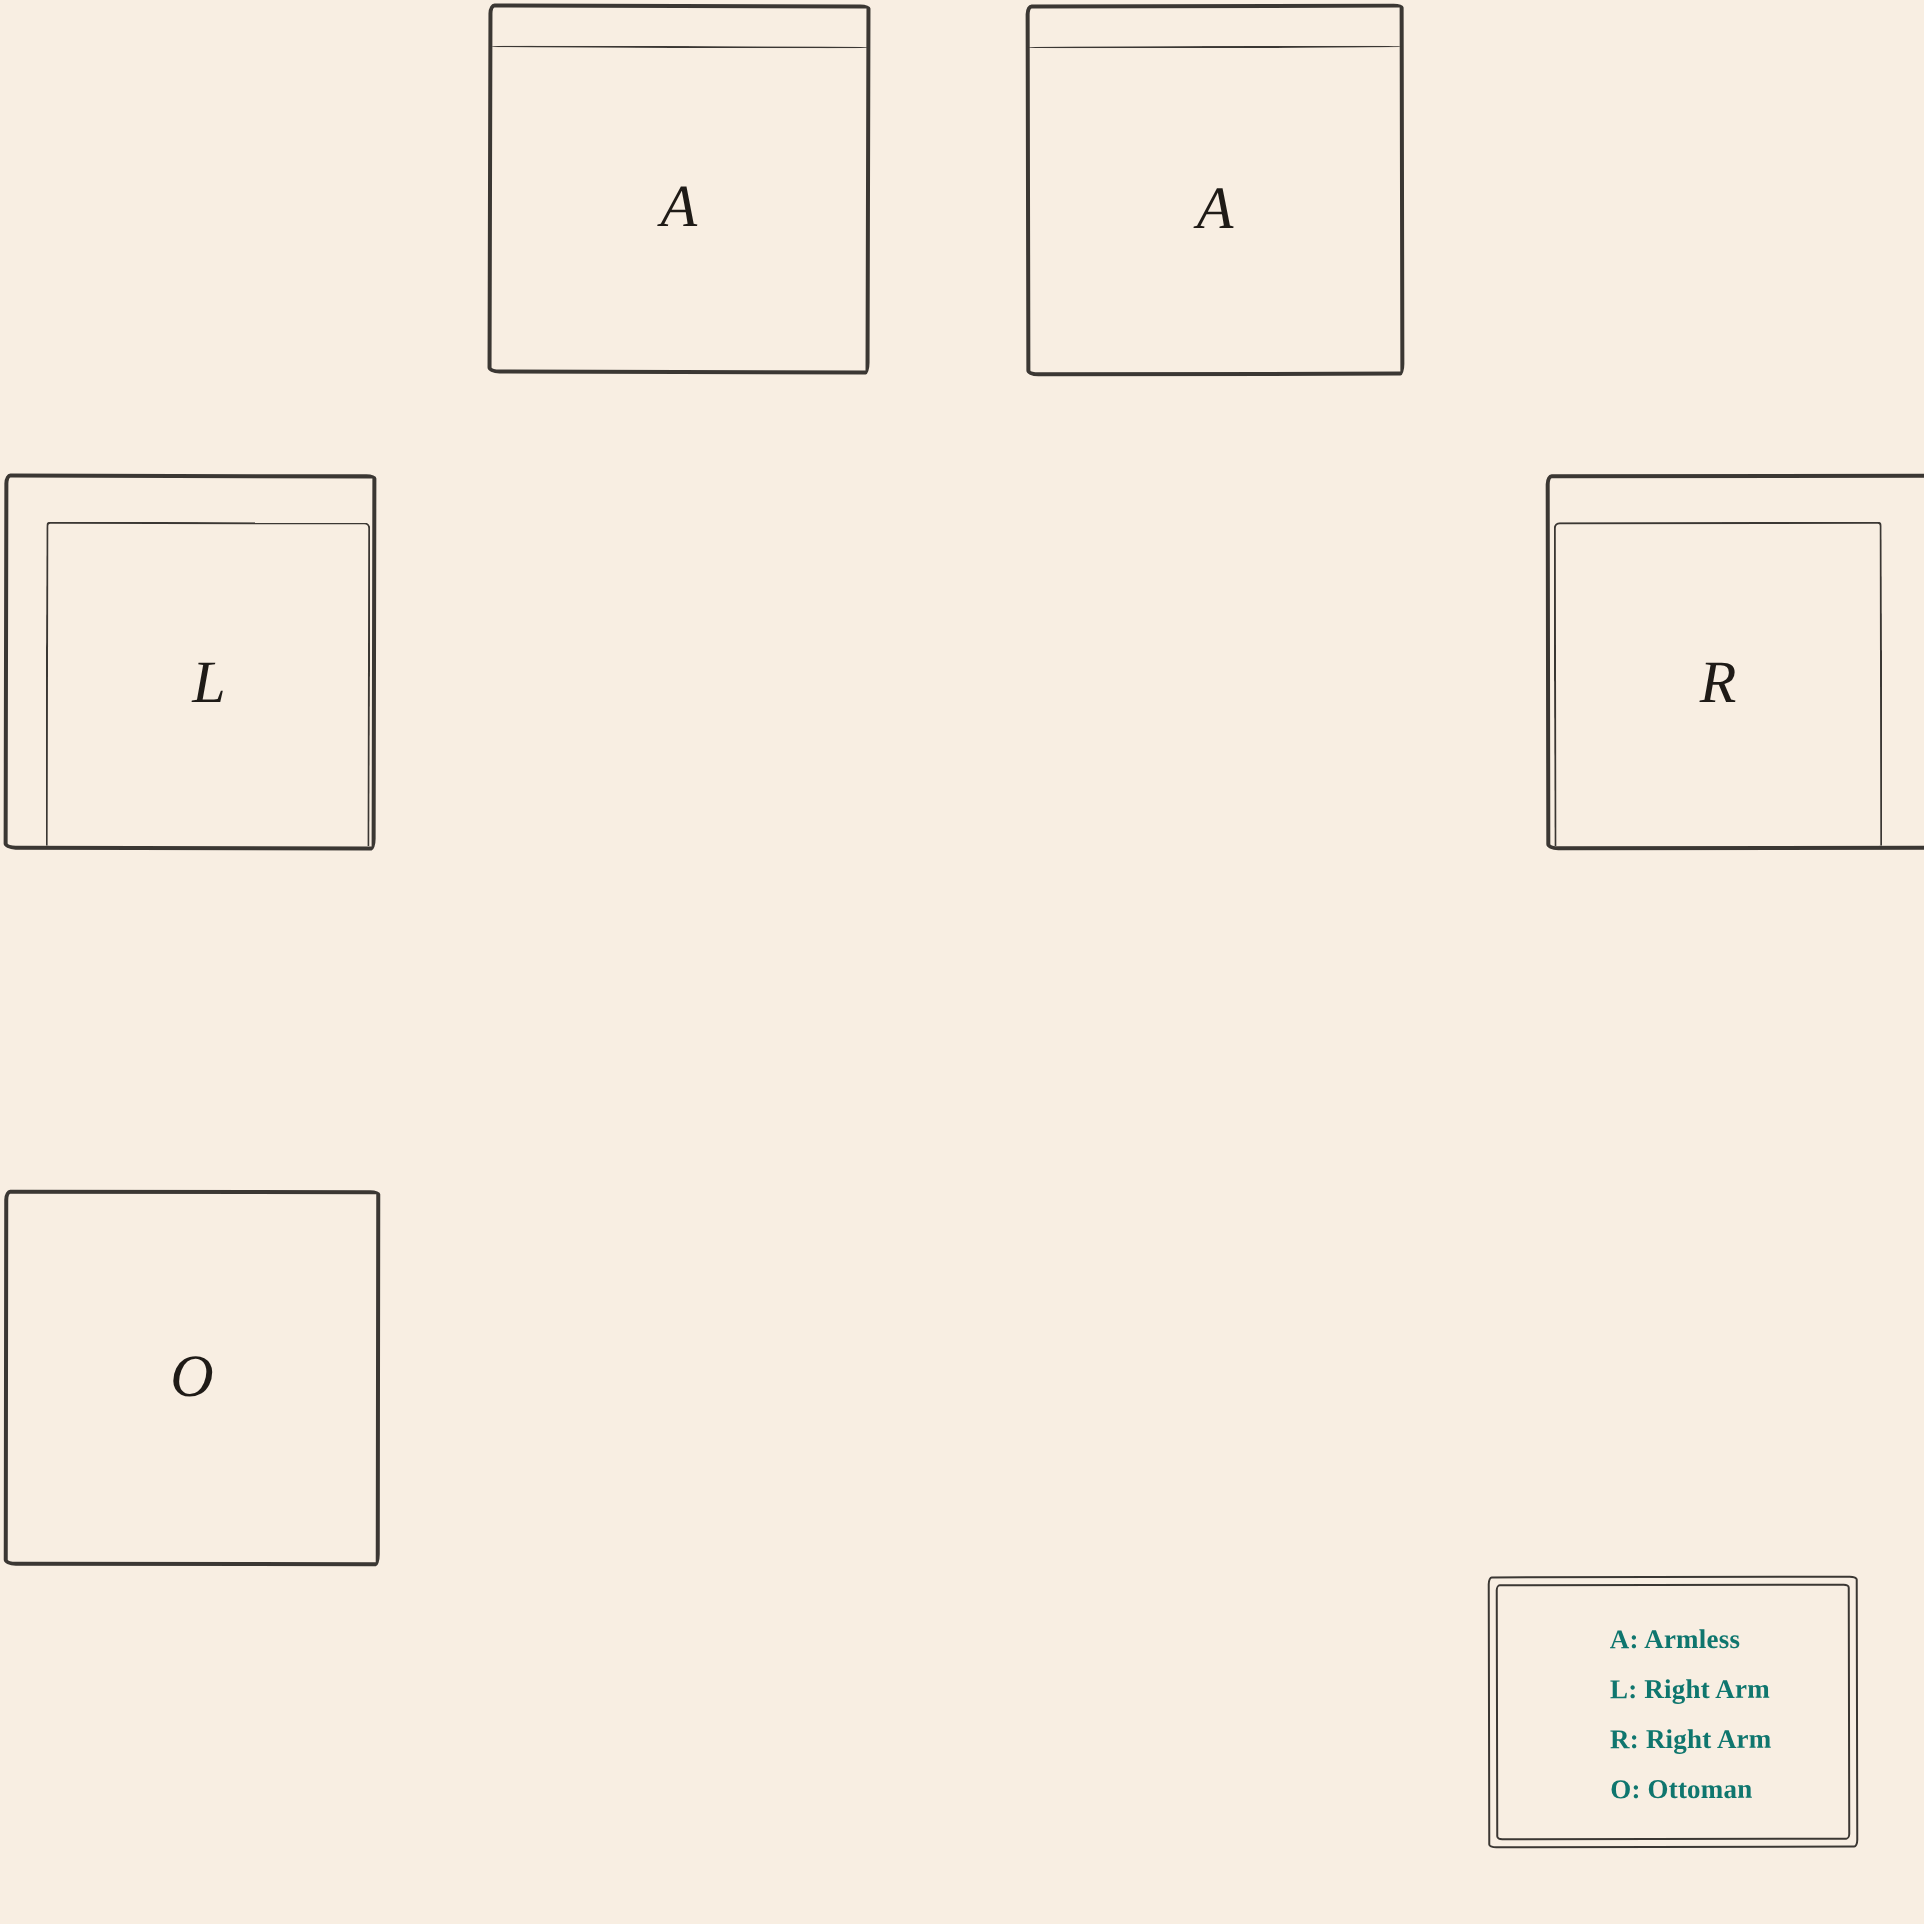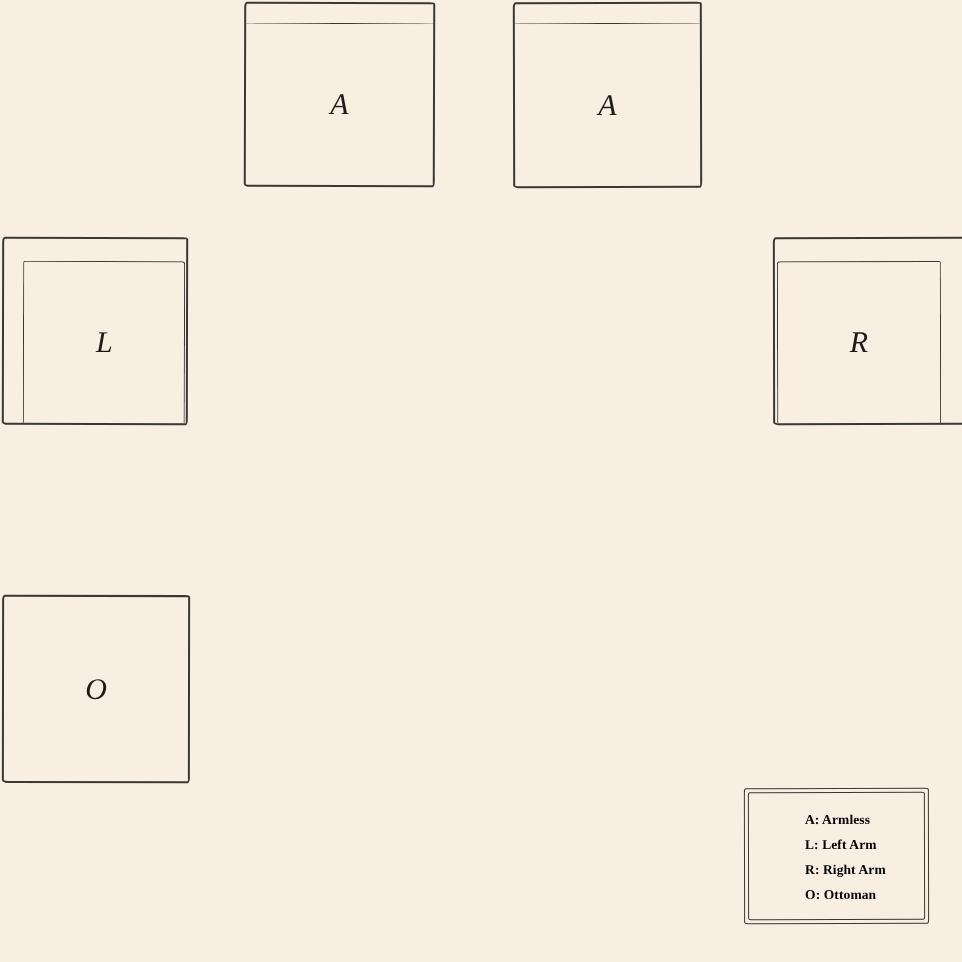--- a/index.html
+++ b/index.html
@@ -70,21 +70,21 @@
   .legend-inner{
     position:absolute;top:3px;left:3px;right:3px;bottom:3px;
     border:1px solid var(--line);
     border-radius:2px 3px 2px 3px / 3px 2px 3px 2px;
     padding:14px 10px 12px 56px;
   }
   .legend-item{
     font-weight:700;
     font-size:13.5px;
     line-height:25px;
-    color:#000000;
+    color:#0f766e;
     letter-spacing:.1px;
     white-space:nowrap;
   }
 </style>
 </head>
 <body>
 
 <div id="stage">
 
   <div class="piece armless rot1" style="left: 244px; top: 2px; width: 191px; height: 185px;">
@@ -107,19 +107,19 @@
     <div class="label">R</div>
   </div>
 
   <div class="piece ottoman rot5" style="left: 2px; top: 595px; width: 188px; height: 188px;">
     <div class="label">O</div>
   </div>
 
   <div class="legend" style="left: 744px; top: 788px; width: 185px; height: 136px;">
     <div class="legend-inner">
       <div class="legend-item">A: Armless</div>
-      <div class="legend-item">L: Left Arm</div>
+      <div class="legend-item">L: Right Arm</div>
       <div class="legend-item">R: Right Arm</div>
       <div class="legend-item">O: Ottoman</div>
     </div>
   </div>
 
 </div>
 
 </body></html>

